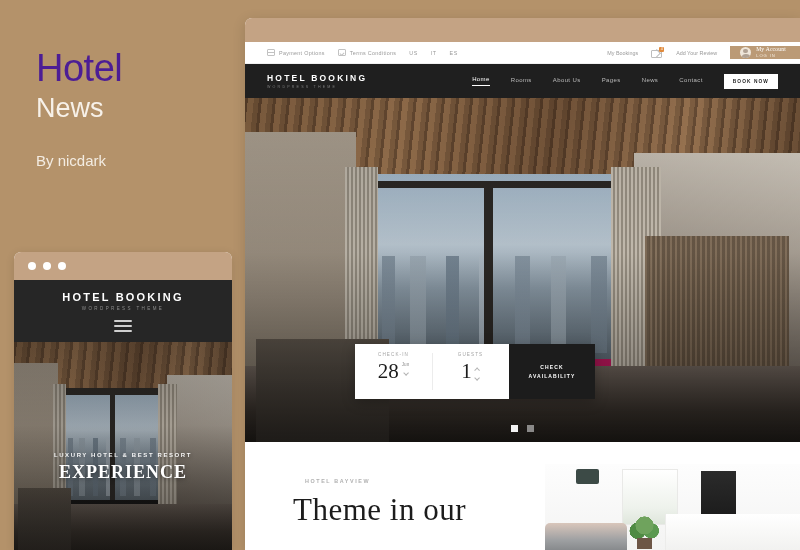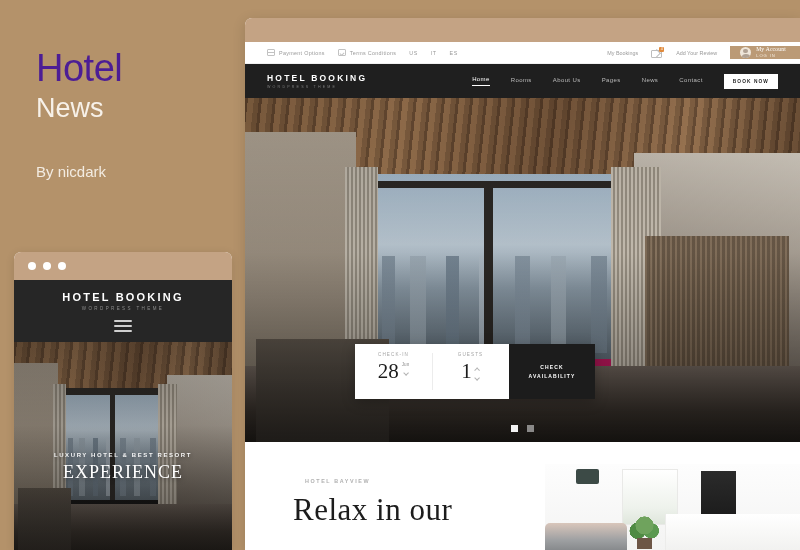--- a/index.html
+++ b/index.html
@@ -17,21 +17,21 @@
   }
   .promo-title {
     font-size:38px; font-weight:normal; line-height:1.06;
     letter-spacing:-0.5px; color:#4c1d95;
   }
   .promo-sub {
     font-size:27px; font-weight:300; line-height:1.1;
     margin-top:6px; color:#f7f1e9;
   }
   .promo-author {
-    font-size:15px; font-weight:400; margin-top:39px; color:#f3ece2;
+    font-size:15px; font-weight:400; margin-top:28px; color:#f3ece2;
   }
 
   
   .mock-mobile {
     position:absolute; left:14px; top:252px; width:218px; height:298px;
     background:#ffffff; border-radius:7px 7px 0 0; overflow:hidden;
     box-shadow:0 2px 10px rgba(0,0,0,.12);
   }
   .mock-mobile .chrome {
     height:28px; background:#c4a384; display:flex; align-items:center;
@@ -325,21 +325,21 @@
         <div class="ph-mullion" style="left:44%;top:22%;width:2.5%;bottom:24%;"></div>
         <div class="ph-mullion" style="left:20%;top:22%;right:30%;height:3.5%;"></div>
         <div class="ph-curtain-l"></div>
         <div class="ph-curtain-r"></div>
         <div class="ph-bed"></div>
         <div class="ph-cabinet"></div>
         <div class="mobile-photo-dark"></div>
       </div>
       <div class="m-hero-text">
         <div class="m-kicker">LUXURY HOTEL &amp; BEST RESORT</div>
-        <div class="m-head" style="margin-top:2px;">EXPERIENCE</div>
+        <div class="m-head" style="margin-top:2px;font-weight:bold;">EXPERIENCE</div>
       </div>
     </div>
   </div>
 </div>
 
 <div class="mock-desktop">
 
   <div class="d-chrome">
     <span class="dot"></span>
     <span class="dot"></span>
@@ -447,21 +447,21 @@
     </div>
 
     <div class="slider-dots">
       <span class="sdot"></span>
       <span class="sdot off"></span>
     </div>
   </div>
 
   <div class="d-section">
     <div class="sec-kicker">HOTEL BAYVIEW</div>
-    <div class="sec-head">Relax in our</div>
+    <div class="sec-head">Theme in our</div>
     <div class="sec-photo">
       <div class="ph-room-bg"></div>
       <div class="ph-room-win"></div>
       <div class="ph-room-dark"></div>
       <div class="ph-room-counter"></div>
       <div class="ph-room-lamp"></div>
       <div class="ph-room-plant"></div>
       <div class="ph-room-pot"></div>
       <div class="ph-room-sofa"></div>
     </div>

